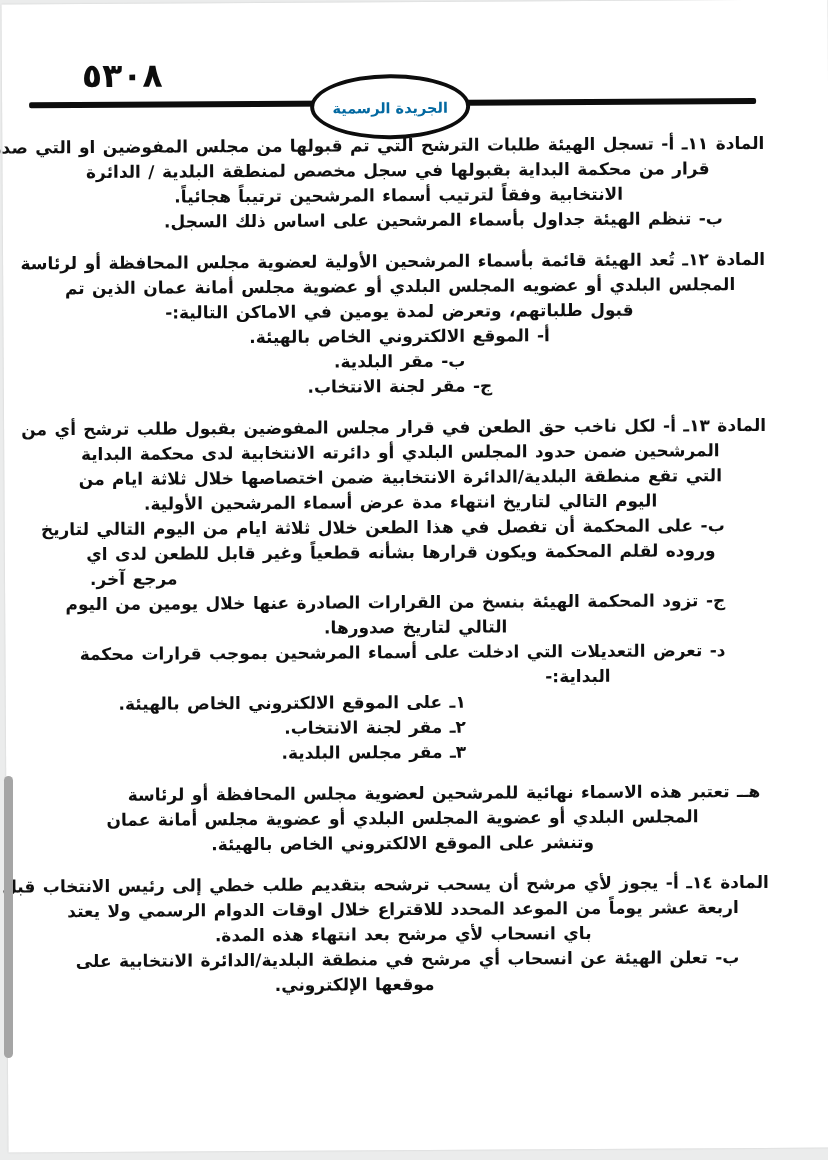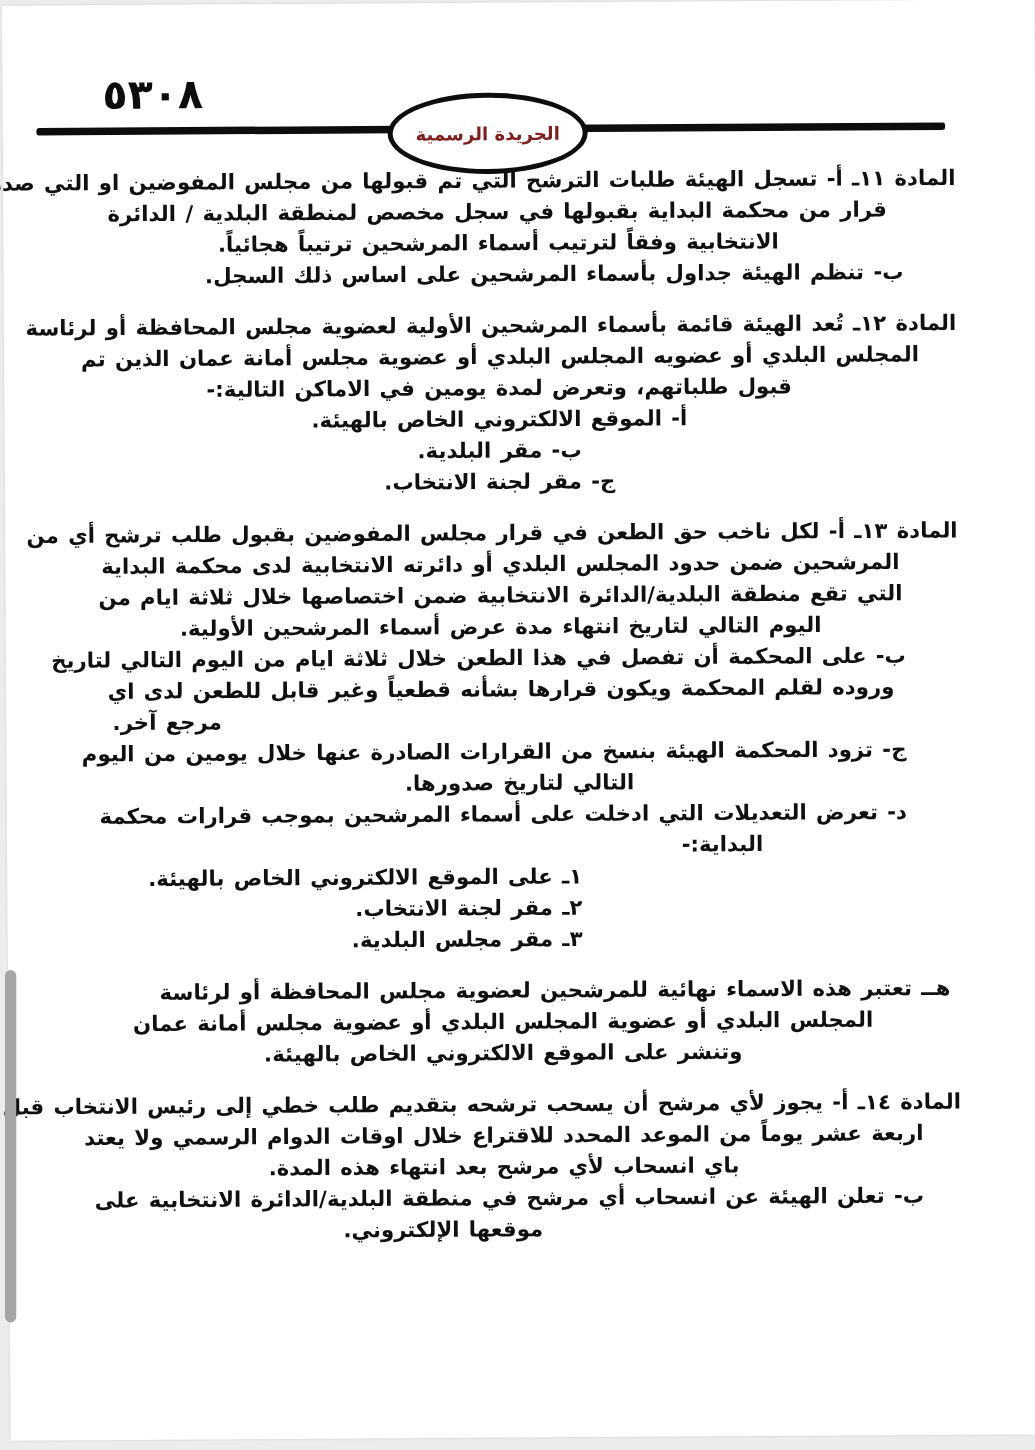--- a/index.html
+++ b/index.html
@@ -47,21 +47,21 @@
     background: #ffffff;
     border: 4px solid #0d0d0d;
     border-radius: 50%;
     display: flex;
     align-items: center;
     justify-content: center;
   }
   .header-badge span {
     font-size: 14.5px;
     font-weight: bold;
-    color: #7f1d1d;
+    color: #0369a1;
     direction: rtl;
     white-space: nowrap;
     padding-top: 2px;
   }
   .doc-body {
     position: absolute;
     top: 131px; right: 64px; left: 30px;
     direction: rtl;
     color: #101010;
   }

